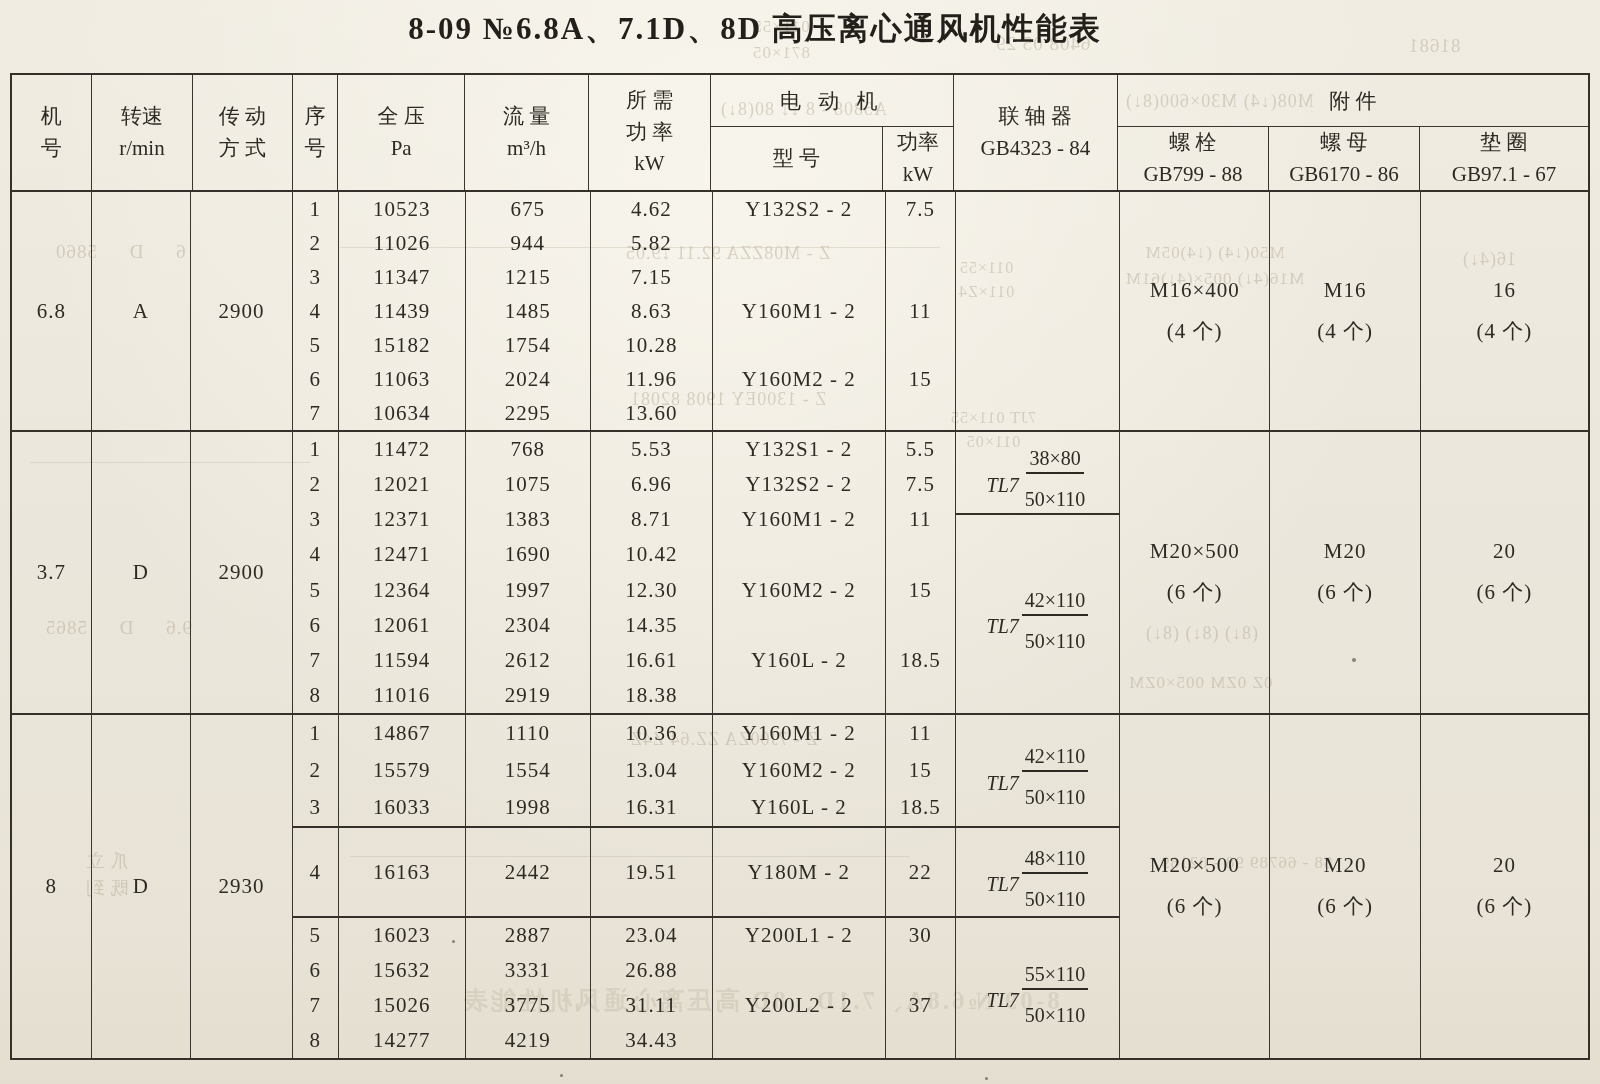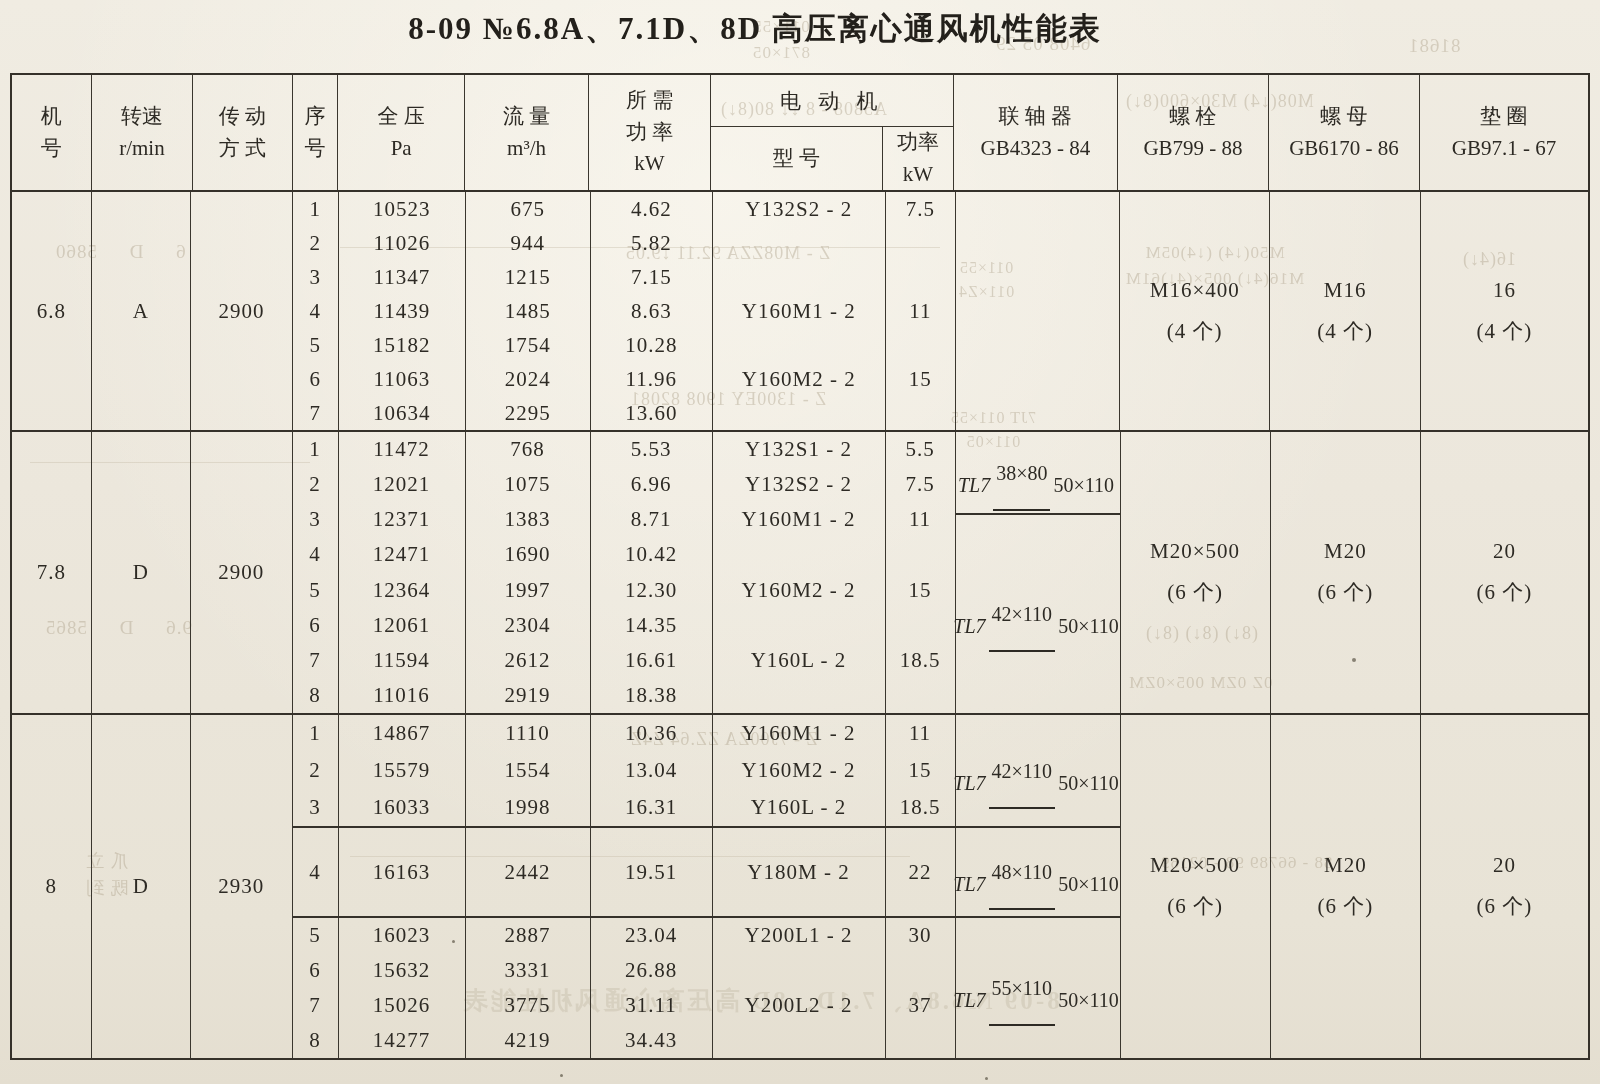--- a/index.html
+++ b/index.html
@@ -78,21 +78,21 @@
   .cpl{display:flex;align-items:center;justify-content:center;}
   .cpl.grow{flex:1;}
   .accc{
     border-right:1px solid #3a362e;display:flex;flex-direction:column;gap:14px;
     align-items:center;justify-content:center;letter-spacing:1px;
   }
   .accc.last{border-right:none;}
   
   .frac{display:inline-flex;align-items:center;font-size:20px;margin-top:25px;}
   .frac i{font-style:italic;margin-right:3px;letter-spacing:0;}
-  .stk{display:inline-flex;flex-direction:row;line-height:1.35;}
+  .stk{display:inline-flex;flex-direction:column;align-items:center;line-height:1.35;}
   .stk .tp{border-bottom:2px solid #2d2a24;padding:0 3px;}
   .stk .bt{padding:12px 3px;}
 </style>
 </head>
 <body>
 
 <div class="page">
 
   <span class="bl" style="left:752px;top:14px;font-size:17px">011×55
 871×05</span>
@@ -150,20 +150,21 @@
         <div class="gtop">电 动 机</div>
         <div class="gbot">
           <div class="hc pre cm">型  号</div>
           <div class="hc pre cmw">功率
 kW</div>
         </div>
       </div>
       <div class="hc pre wcpl">联 轴 器
 GB4323 - 84</div>
       <div class="hgrp" style="width:470px">
+        <div class="gtop" style="letter-spacing:0">附        件</div>
         <div class="gbot">
           <div class="hc pre w151">螺    栓
 GB799 - 88</div>
           <div class="hc pre w151">螺    母
 GB6170 - 86</div>
           <div class="hc pre w168">垫    圈
 GB97.1 - 67</div>
         </div>
       </div>
     </div>
@@ -243,21 +244,21 @@
         <div>M16</div>
         <div>(4 个)</div>
       </div>
       <div class="accc w168 last">
         <div>16</div>
         <div>(4 个)</div>
       </div>
     </div>
 
     <div class="sec sec1">
-      <div class="sidec w80">7.8</div>
+      <div class="sidec w80">3.7</div>
       <div class="sidec w100">D</div>
       <div class="sidec w102">2900</div>
       <div class="datablk">
         <div class="blk grow">
           <div class="rw">
               <div class="cl cn">1</div>
               <div class="cl cp">11472</div>
               <div class="cl cf">768</div>
               <div class="cl cw">5.53</div>
               <div class="cl cm">Y132S1 - 2</div>

